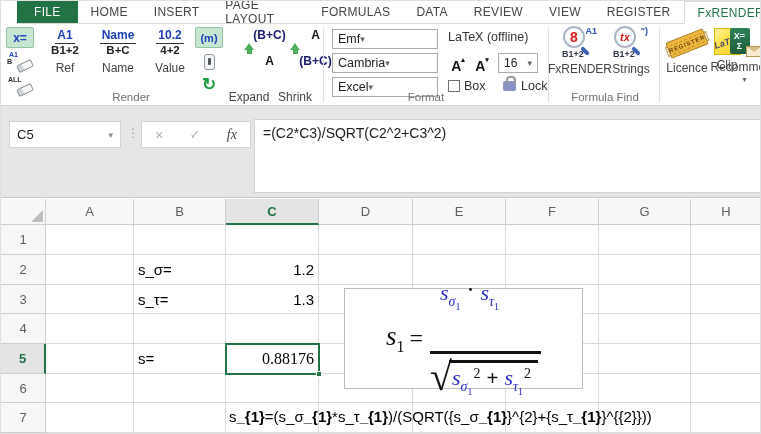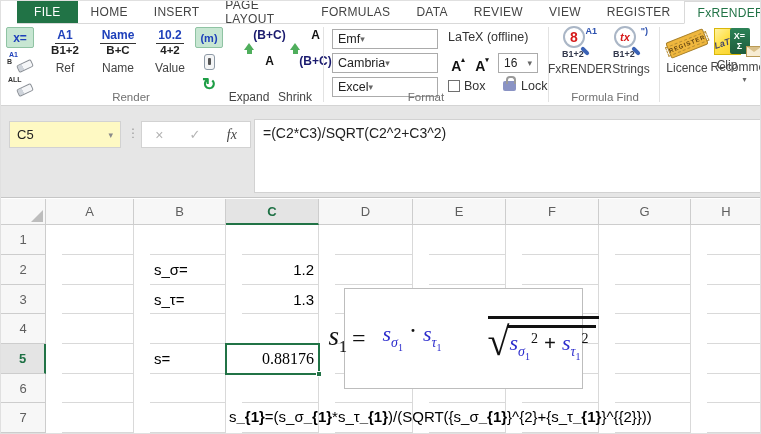--- a/index.html
+++ b/index.html
@@ -61,53 +61,53 @@
   .tag-ic span { font-size:6px; font-weight:bold; color:#5d3f0e; letter-spacing:1px; border:1px dashed #b98f33; padding:1px 2px; }
   .note-ic { width:27px; height:27px; background:linear-gradient(135deg,#fff2a0 0%,#ffe14a 40%,#f8cf28 100%); border:1px solid #d9b70a; display:flex; align-items:center; justify-content:center; margin-top:2px; }
   .note-ic span { font-size:9px; font-weight:bold; font-style:italic; color:#4a4a6a; transform:rotate(-18deg); }
   .xl-ic { position:relative; width:34px; height:29px; margin-top:2px; }
   .xl-ic .sheet { position:absolute; left:2px; top:0; width:20px; height:26px; background:linear-gradient(#2c8257,#1d5c3c); border-radius:2px; color:#fff; display:flex; flex-direction:column; align-items:center; justify-content:center; font-size:9px; font-weight:bold; line-height:1.15; }
   .xl-ic .env { position:absolute; right:0; bottom:0; width:16px; height:11px; background:#f7ecd2; border:1px solid #b99a55; }
   .xl-ic .env::before { content:''; position:absolute; left:0; top:0; width:0; height:0; border-left:7px solid transparent; border-right:7px solid transparent; border-top:5px solid #d9c08a; }
 
   
   #fstrip { position:absolute; top:105px; left:0; width:761px; height:92px; background:#e6e6e6; border-bottom:1px solid #c6c6c6; }
-  #namebox { position:absolute; left:8px; top:15px; width:112px; height:27px; background:#fef9c3; border:1px solid #d2d2d2; display:flex; align-items:center; justify-content:space-between; padding:0 7px; font-size:13px; color:#222; }
+  #namebox { position:absolute; left:8px; top:15px; width:112px; height:27px; background:#ffffff; border:1px solid #d2d2d2; display:flex; align-items:center; justify-content:space-between; padding:0 7px; font-size:13px; color:#222; }
   #namebox .arrow { color:#8a8a8a; font-size:9px; }
   #dots { position:absolute; left:126px; top:20px; color:#9a9a9a; font-size:12px; }
   #fxbox { position:absolute; left:140px; top:15px; width:110px; height:27px; background:#fff; border:1px solid #d2d2d2; display:flex; align-items:center; justify-content:space-around; }
   #fxbox .x { color:#b3b3b3; font-size:14px; }
   #fxbox .chk { color:#b3b3b3; font-size:13px; }
   #fxbox .fx { color:#444; font-size:14px; font-family:"Liberation Serif",serif; font-style:italic; }
   #fbox { position:absolute; left:253px; top:13px; width:508px; height:74px; background:#fff; border:1px solid #d2d2d2; border-right:none; padding:5px 8px; font-size:14px; color:#222; }
 
   
   #sheet { position:absolute; top:198px; left:0; width:761px; height:236px; background:#fff; }
   #grid { display:grid; grid-template-columns:45px 88px 92px 93px 94px 93px 93px 92px 71px; grid-template-rows:26px 30px 30px 29px 30px 30px 29px 30px; }
   .ch, .rh, .corner { background:#f7f7f7; border-right:1px solid #cdcdcd; border-bottom:1px solid #cdcdcd; display:flex; align-items:center; justify-content:center; font-size:13px; color:#5f5f5f; }
   .ch.sel { background:#e4e4e4; color:#1e7145; font-weight:bold; border-bottom:2px solid #217346; }
   .rh.sel { background:#e4e4e4; color:#1e7145; font-weight:bold; border-right:2px solid #217346; }
   .corner { position:relative; }
   .corner::after { content:''; position:absolute; right:2px; bottom:2px; width:0; height:0; border-left:12px solid transparent; border-bottom:12px solid #bdbdbd; }
-  .cell { background:#fff; border-right:1px solid #d9d9d9; border-bottom:1px solid #d9d9d9; display:flex; align-items:center; padding:0 4px; font-size:15px; color:#000; overflow:visible; white-space:nowrap;margin-left:16px; }
+  .cell { background:#fff; border-right:1px solid #d9d9d9; border-bottom:1px solid #d9d9d9; display:flex; align-items:center; padding:0 4px; font-size:15px; color:#000; overflow:visible; white-space:nowrap; }
   .cell.num { justify-content:flex-end; }
   .cell.active-val { font-family:"Liberation Serif",serif; font-size:16px; }
 
   #sel-box { position:absolute; left:224px; top:144px; width:95px; height:32px; border:2px solid #217346; pointer-events:auto; }
   #sel-handle { position:absolute; right:-4px; bottom:-4px; width:6px; height:6px; background:#217346; border:1px solid #fff; }
 
   #row7-text { position:absolute; left:228px; top:209px; font-size:15px; color:#000; white-space:nowrap; }
 
   
   #eq-box { position:absolute; left:343px; top:89px; width:239px; height:101px; background:#fff; border:1px solid #bdbdbd; display:flex; align-items:center; justify-content:center; font-family:"Liberation Serif",serif; }
   .it { font-style:italic; }
   .eq-lhs { font-size:27px; font-style:italic; color:#111; }
   .eq-lhs .s1 { font-size:16px; font-style:normal; vertical-align:-7px; }
   .eq-eq { font-size:24px; margin:0 7px 0 5px; color:#111; }
-  .frac { display:inline-flex; flex-direction:row; align-items:center;gap:36px; }
+  .frac { display:inline-flex; flex-direction:column; align-items:flex-start;gap:36px; }
   .fnum { padding:0 10px 3px; white-space:nowrap; }
   .fden-wrap { border-top:3px solid #111; display:flex; align-items:flex-start; padding:5px 3px 0 0; }
   .radical { font-size:40px; line-height:.92; color:#111; margin-right:-3px; position:relative; top:0px; }
   .radicand { border-top:3px solid #111; padding:2px 7px 0 3px; white-space:nowrap; margin-top:1px; }
   .t-base { font-size:22px; font-style:italic; }
   .t-sub { font-size:14px; font-style:italic; vertical-align:-6px; }
   .t-idx { font-size:10px; vertical-align:-10px; }
   .t-sup { font-size:14px; vertical-align:7px; color:#111; margin-left:1px; }
   .blue { color:#2b2bcc; }
   .eq-dot { color:#111; font-weight:bold; font-size:18px; margin:0 7px; vertical-align:4px; }

